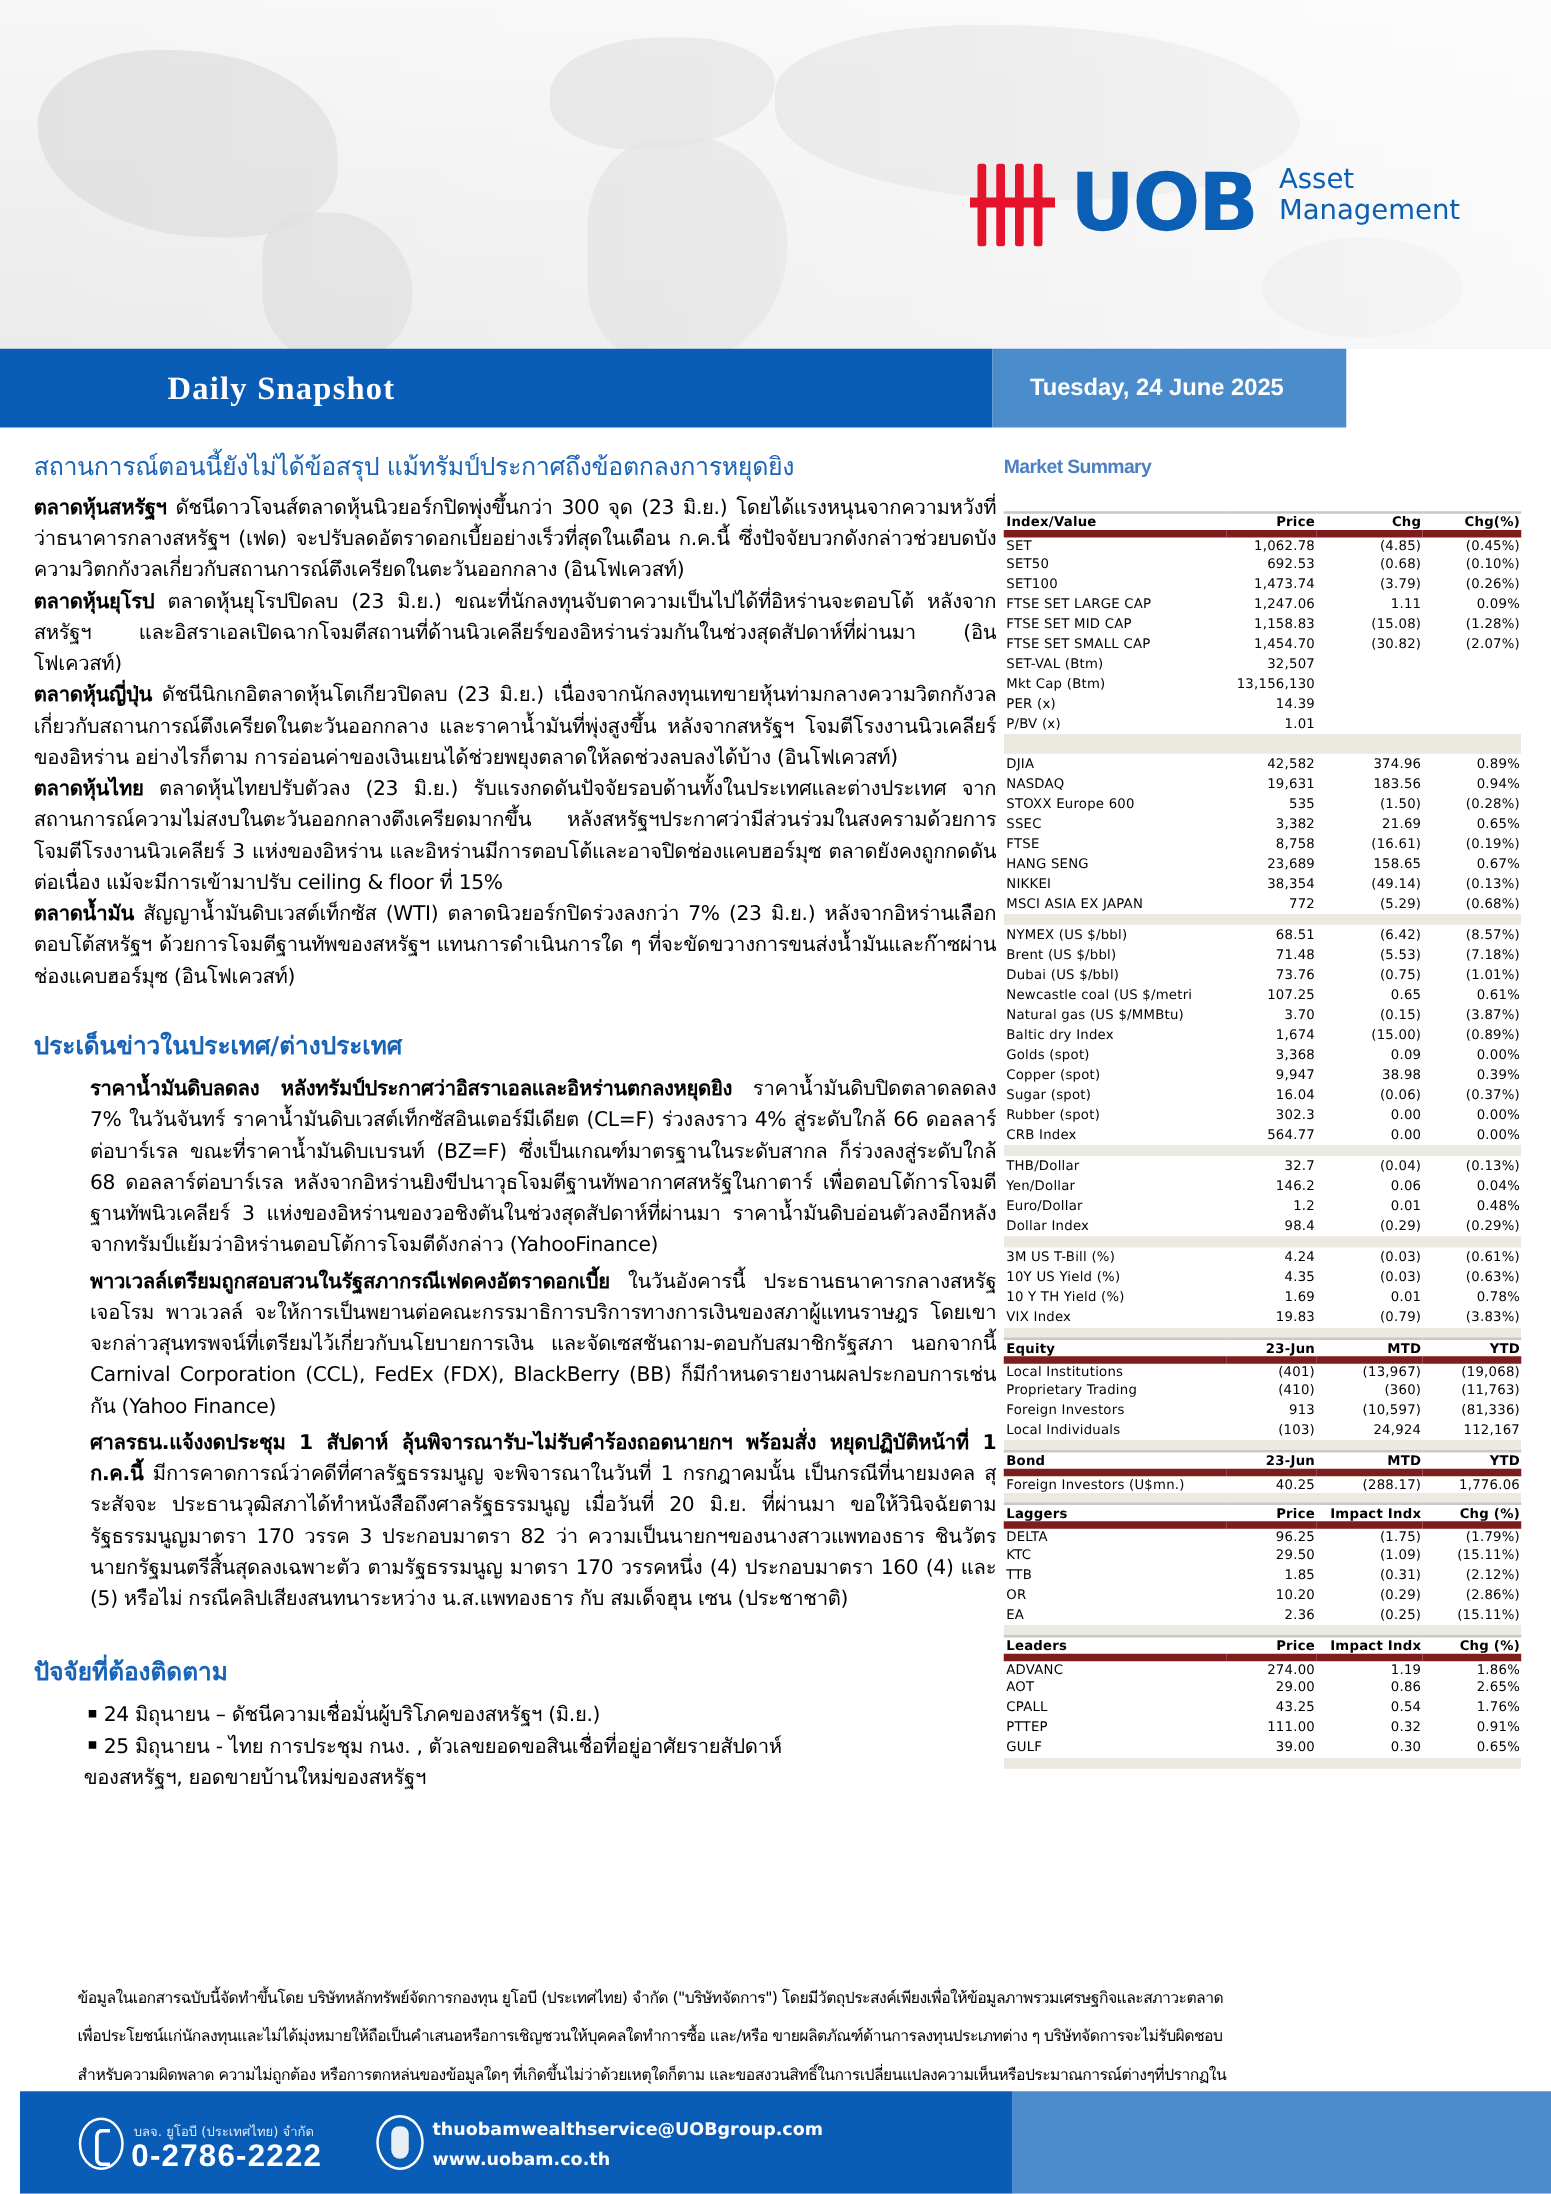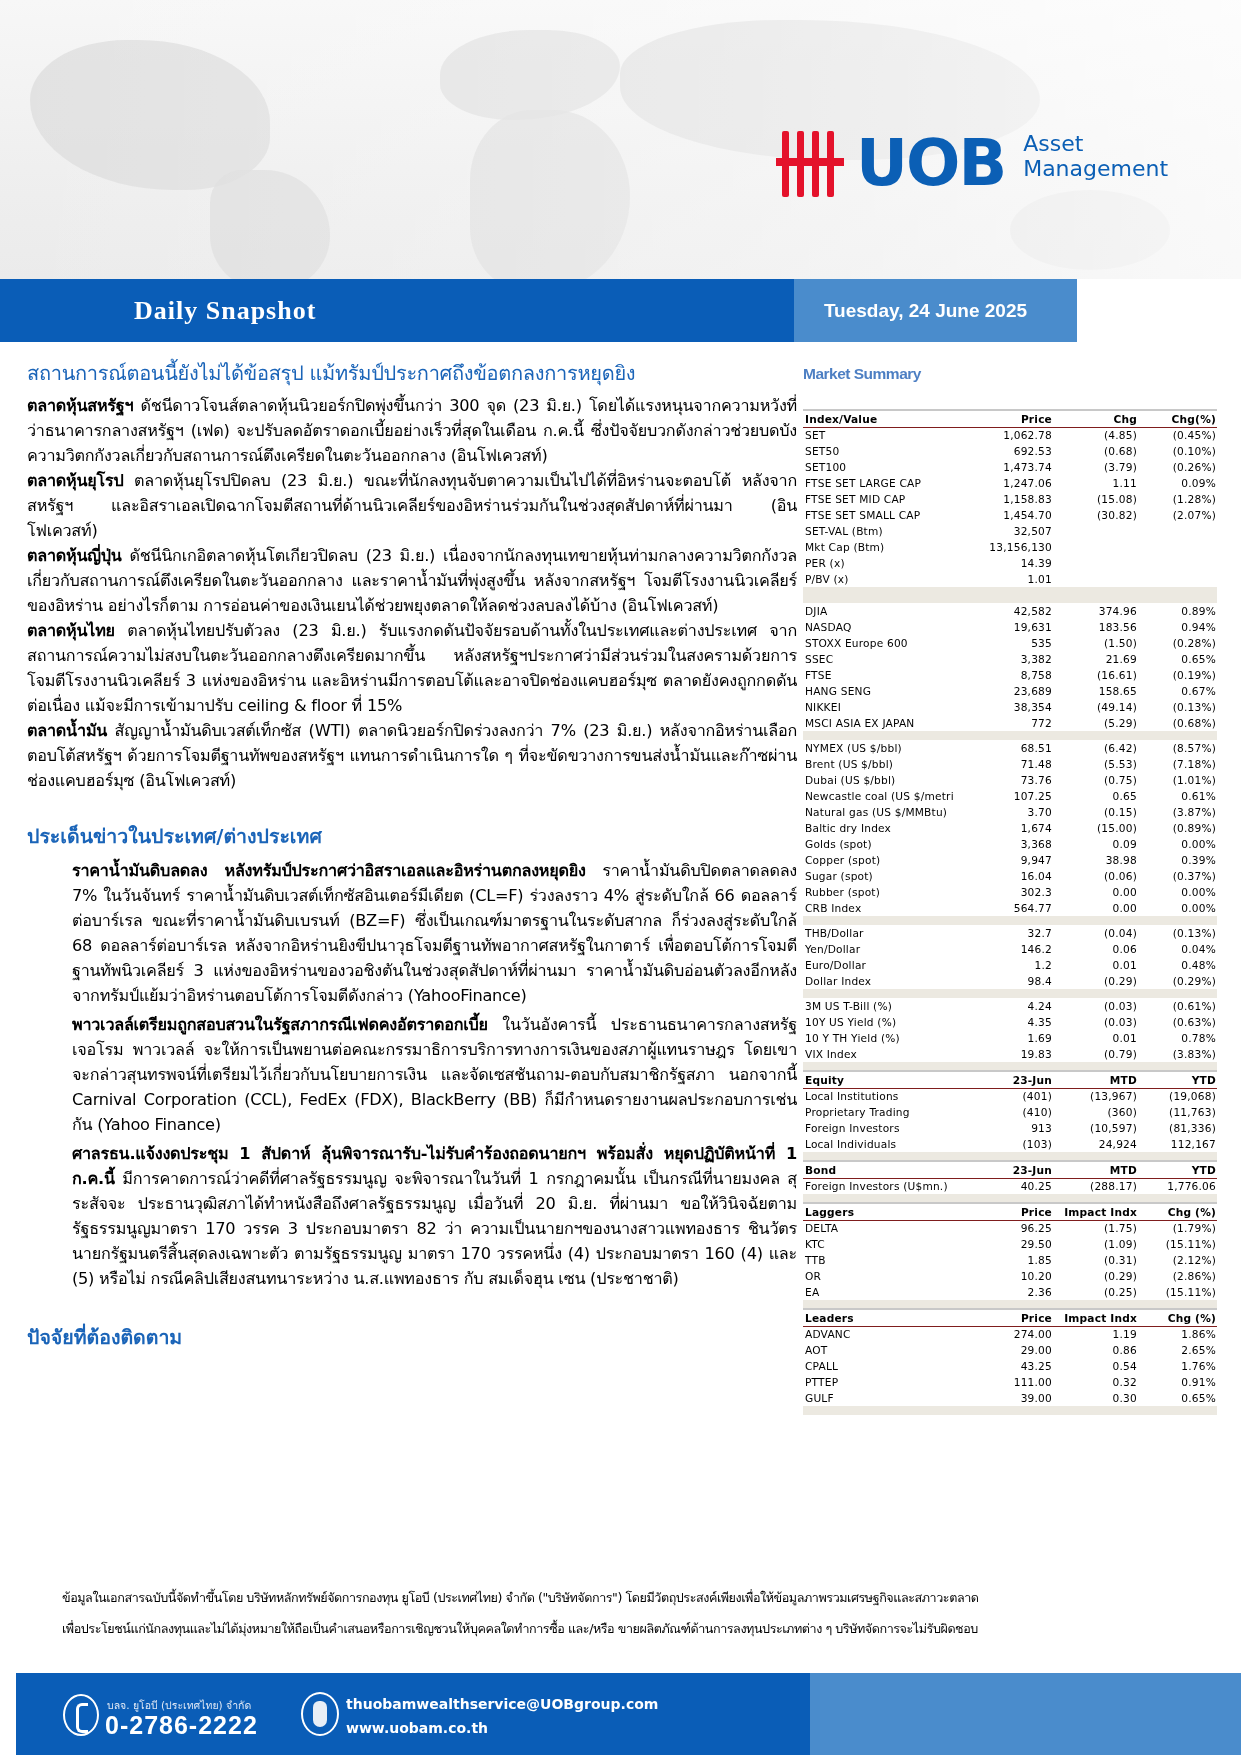--- a/index.html
+++ b/index.html
@@ -44,21 +44,21 @@
   .news { padding-left: 45px; }
   .news .para { margin-bottom: 1px; }
   .watch { padding-left: 40px; font-family: "DejaVu Sans", sans-serif; font-size: 16.2px; line-height: 25px; letter-spacing: -.25px; }
   .watch .bullet { display: inline-block; width: 6px; height: 6px; background: #000; margin: 0 6px 4px 4px; vertical-align: middle; }
 
   
   .ms { position: absolute; left: 803px; top: 365px; width: 414px; font-family: "DejaVu Sans", sans-serif; }
   .ms-title { font-family: "Liberation Sans", sans-serif; font-weight: bold; font-size: 15.5px; color: #4d7fc3; letter-spacing: -.5px; height: 44px; }
   .ms table { width: 100%; border-collapse: collapse; font-size: 10.6px; letter-spacing: .2px; }
   .ms td, .ms th { height: 16px; padding: 0 1px; white-space: nowrap; overflow: hidden; }
-  .ms th { font-weight: bold; text-align: right; border-top: 2px solid #c8c8c8; border-bottom: 1px solid #7f1d1d; height: 17px; }
+  .ms th { font-weight: bold; text-align: right; border-top: 2px solid #c8c8c8; border-bottom: 6px solid #7f1d1d; height: 17px; }
   .ms th.first, .ms td.first { text-align: left; padding-left: 2px; }
   .ms td { text-align: right; }
   .ms td.first { max-width: 170px; }
   .ms .c1 { width: 178px; } .ms .c2 { width: 72px; } .ms .c3 { width: 85px; } .ms .c4 { width: 79px; }
   .ms tr.sep td { background: #ece9e1; height: 9px; padding: 0; }
   .ms tr.sep-tall td { background: #ece9e1; height: 16px; padding: 0; }
 
   
   .disclaimer { position: absolute; left: 62px; top: 1582px; width: 1150px; font-family: "DejaVu Sans", sans-serif;
     font-size: 12.6px; line-height: 31px; letter-spacing: -.45px; white-space: nowrap; }
@@ -127,20 +127,24 @@
   <div style="height:28px"></div>
   <div class="section-h">ประเด็นข่าวในประเทศ/ต่างประเทศ</div>
   <div class="news" style="margin-top:6px">
     <p class="para"><b>ราคาน้ำมันดิบลดลง หลังทรัมป์ประกาศว่าอิสราเอลและอิหร่านตกลงหยุดยิง</b><span> ราคาน้ำมันดิบปิดตลาดลดลง 7% ในวันจันทร์ ราคาน้ำมันดิบเวสต์เท็กซัสอินเตอร์มีเดียต (CL=F) ร่วงลงราว 4% สู่ระดับใกล้ 66 ดอลลาร์ต่อบาร์เรล ขณะที่ราคาน้ำมันดิบเบรนท์ (BZ=F) ซึ่งเป็นเกณฑ์มาตรฐานในระดับสากล ก็ร่วงลงสู่ระดับใกล้ 68 ดอลลาร์ต่อบาร์เรล หลังจากอิหร่านยิงขีปนาวุธโจมตีฐานทัพอากาศสหรัฐในกาตาร์ เพื่อตอบโต้การโจมตีฐานทัพนิวเคลียร์ 3 แห่งของอิหร่านของวอชิงตันในช่วงสุดสัปดาห์ที่ผ่านมา ราคาน้ำมันดิบอ่อนตัวลงอีกหลังจากทรัมป์แย้มว่าอิหร่านตอบโต้การโจมตีดังกล่าว (YahooFinance)</span></p>
     <p class="para" style="margin-top:4px"><b>พาวเวลล์เตรียมถูกสอบสวนในรัฐสภากรณีเฟดคงอัตราดอกเบี้ย</b><span> ในวันอังคารนี้ ประธานธนาคารกลางสหรัฐ เจอโรม พาวเวลล์ จะให้การเป็นพยานต่อคณะกรรมาธิการบริการทางการเงินของสภาผู้แทนราษฎร โดยเขาจะกล่าวสุนทรพจน์ที่เตรียมไว้เกี่ยวกับนโยบายการเงิน และจัดเซสชันถาม-ตอบกับสมาชิกรัฐสภา นอกจากนี้ Carnival Corporation (CCL), FedEx (FDX), BlackBerry (BB) ก็มีกำหนดรายงานผลประกอบการเช่นกัน  (Yahoo Finance)</span></p>
     <p class="para" style="margin-top:4px"><b>ศาลรธน.แจ้งงดประชุม 1 สัปดาห์ ลุ้นพิจารณารับ-ไม่รับคำร้องถอดนายกฯ พร้อมสั่ง หยุดปฏิบัติหน้าที่ 1 ก.ค.นี้</b><span> มีการคาดการณ์ว่าคดีที่ศาลรัฐธรรมนูญ จะพิจารณาในวันที่ 1 กรกฎาคมนั้น เป็นกรณีที่นายมงคล สุระสัจจะ ประธานวุฒิสภาได้ทำหนังสือถึงศาลรัฐธรรมนูญ เมื่อวันที่ 20 มิ.ย. ที่ผ่านมา ขอให้วินิจฉัยตามรัฐธรรมนูญมาตรา 170 วรรค 3 ประกอบมาตรา 82 ว่า ความเป็นนายกฯของนางสาวแพทองธาร ชินวัตร นายกรัฐมนตรีสิ้นสุดลงเฉพาะตัว ตามรัฐธรรมนูญ มาตรา 170 วรรคหนึ่ง (4) ประกอบมาตรา 160 (4) และ (5) หรือไม่ กรณีคลิปเสียงสนทนาระหว่าง น.ส.แพทองธาร กับ สมเด็จฮุน เซน (ประชาชาติ)</span></p>
   </div>
 
   <div style="height:30px"></div>
   <div class="section-h">ปัจจัยที่ต้องติดตาม</div>
+  <div class="watch" style="margin-top:6px">
+    <div><span class="bullet"></span><span>24 มิถุนายน – ดัชนีความเชื่อมั่นผู้บริโภคของสหรัฐฯ (มิ.ย.)</span></div>
+    <div style="padding-right:150px"><span class="bullet"></span><span>25 มิถุนายน - ไทย การประชุม กนง. , ตัวเลขยอดขอสินเชื่อที่อยู่อาศัยรายสัปดาห์ของสหรัฐฯ, ยอดขายบ้านใหม่ของสหรัฐฯ</span></div>
+  </div>
 </div>
 
 <div class="ms">
   <div class="ms-title">Market Summary</div>
   <table>
     <colgroup>
         <col class="c1">
         <col class="c2">
         <col class="c3">
         <col class="c4">
@@ -515,20 +519,21 @@
         <tr class="sep">
           <td colspan="4"></td>
         </tr>
       </tbody>
   </table>
 </div>
 
 <div class="disclaimer">
   <div>ข้อมูลในเอกสารฉบับนี้จัดทำขึ้นโดย บริษัทหลักทรัพย์จัดการกองทุน ยูโอบี (ประเทศไทย) จำกัด ("บริษัทจัดการ") โดยมีวัตถุประสงค์เพียงเพื่อให้ข้อมูลภาพรวมเศรษฐกิจและสภาวะตลาด</div>
   <div>เพื่อประโยชน์แก่นักลงทุนและไม่ได้มุ่งหมายให้ถือเป็นคำเสนอหรือการเชิญชวนให้บุคคลใดทำการซื้อ และ/หรือ ขายผลิตภัณฑ์ด้านการลงทุนประเภทต่าง ๆ บริษัทจัดการจะไม่รับผิดชอบ</div>
+  <div>สำหรับความผิดพลาด ความไม่ถูกต้อง หรือการตกหล่นของข้อมูลใดๆ ที่เกิดขึ้นไม่ว่าด้วยเหตุใดก็ตาม และขอสงวนสิทธิ์ในการเปลี่ยนแปลงความเห็นหรือประมาณการณ์ต่างๆที่ปรากฏใน</div>
 </div>
 
 <div class="footer">
   <div class="footer-left">
     <div class="f-icon f-phone"></div>
     <div class="f-company">บลจ. ยูโอบี (ประเทศไทย) จำกัด</div>
     <div class="f-phone-num">0-2786-2222</div>
     <div class="f-icon f-mouse"></div>
     <div class="f-email">thuobamwealthservice@UOBgroup.com</div>
     <div class="f-web">www.uobam.co.th</div>

